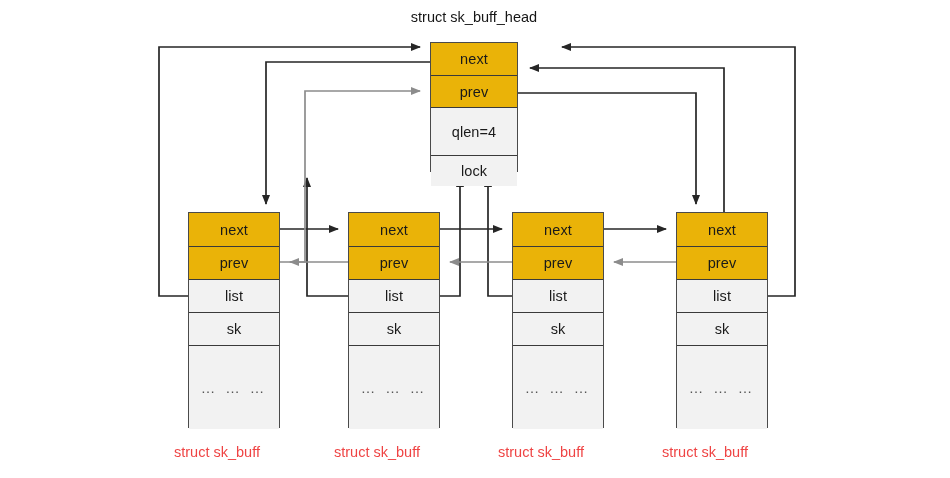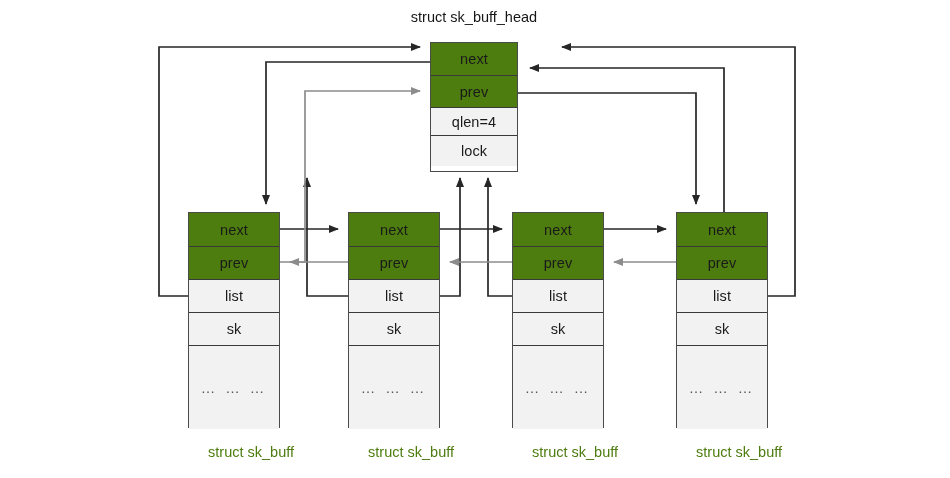--- a/index.html
+++ b/index.html
@@ -3,24 +3,24 @@
 <meta charset="utf-8">
 <style>
   html,body{margin:0;padding:0;background:#ffffff;}
   body{font-family:"Liberation Sans", sans-serif;}
   #stage{position:relative;width:950px;height:478px;background:#ffffff;overflow:hidden;}
   svg#wires{position:absolute;left:0;top:0;width:950px;height:478px;}
   .node{position:absolute;box-sizing:border-box;border:1.5px solid #4a4a4a;}
   .row{box-sizing:border-box;display:flex;align-items:center;justify-content:center;
        border-bottom:1.5px solid #3a3a3a;color:#1a1a1a;font-size:14.5px;letter-spacing:.1px;}
   .row:last-child{border-bottom:none;}
-  .row.dark{background:#4d7c0f;}
+  .row.dark{background:#eab308;}
   .row.light{background:#f2f2f2;}
   .row.tall{font-size:14.5px;letter-spacing:3px;color:#555;}
-  .caption{position:absolute;font-size:14.5px;color:#4d7c0f;text-align:right;white-space:nowrap;}
+  .caption{position:absolute;font-size:14.5px;color:#ef4444;text-align:left;white-space:nowrap;}
   .title{position:absolute;font-size:14.5px;color:#161616;text-align:center;white-space:nowrap;}
 </style>
 </head>
 <body>
 
 <div id="stage">
 
   <svg id="wires" viewBox="0 0 950 478" xmlns="http://www.w3.org/2000/svg">
     <defs>
       <marker id="ahB" markerWidth="10" markerHeight="8" refX="9" refY="4" orient="auto" markerUnits="userSpaceOnUse">
@@ -70,21 +70,21 @@
 
       <path d="M676,262 L614,262" marker-end="url(#ahG)"></path>
     </g>
   </svg>
 
   <div class="title" style="left:398px;top:9px;width:152px;">struct sk_buff_head</div>
 
   <div class="node" style="left:430px;top:42px;width:88px;height:130px;">
     <div class="row dark" style="height:33px;">next</div>
     <div class="row dark" style="height:32px;">prev</div>
-    <div class="row light" style="height:28px;">qlen=4</div>
+    <div class="row light" style="height:48px;">qlen=4</div>
     <div class="row light" style="height:30px;">lock</div>
   </div>
 
   <div class="node" style="left:188px;top:212px;width:92px;height:216px;">
     <div class="row dark" style="height:34px;">next</div>
     <div class="row dark" style="height:33px;">prev</div>
     <div class="row light" style="height:33px;">list</div>
     <div class="row light" style="height:33px;">sk</div>
     <div class="row light tall" style="height:83px;">… … …</div>
   </div>

